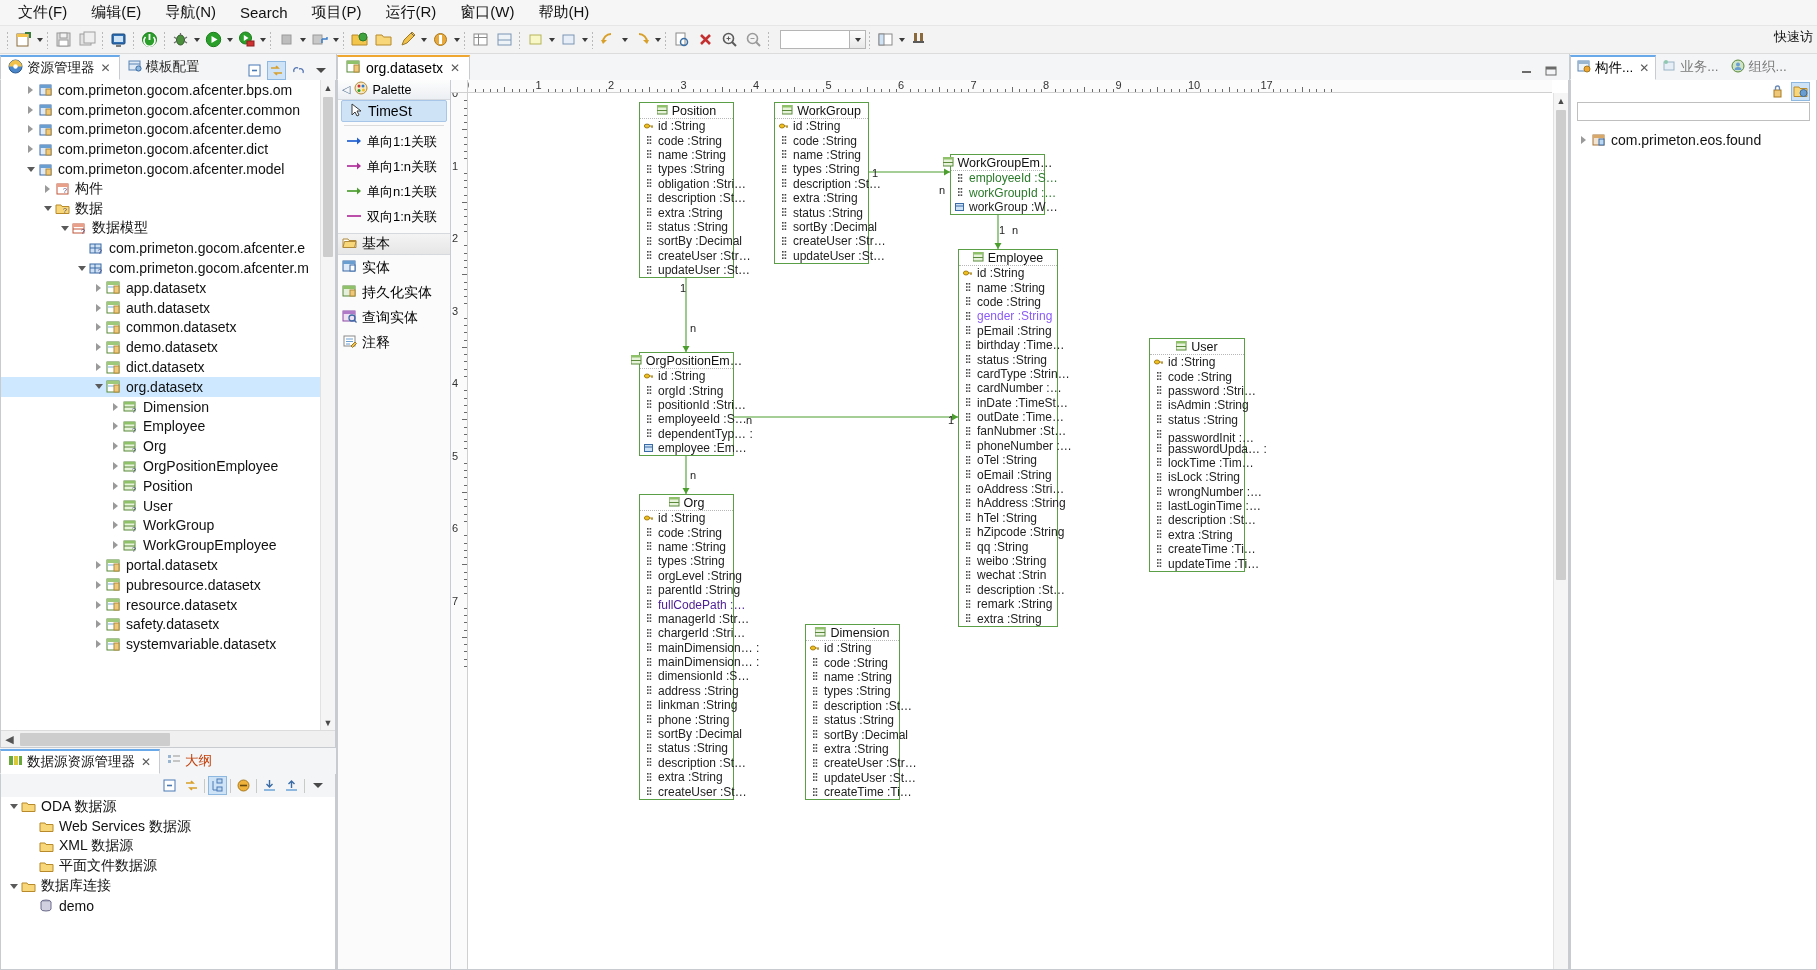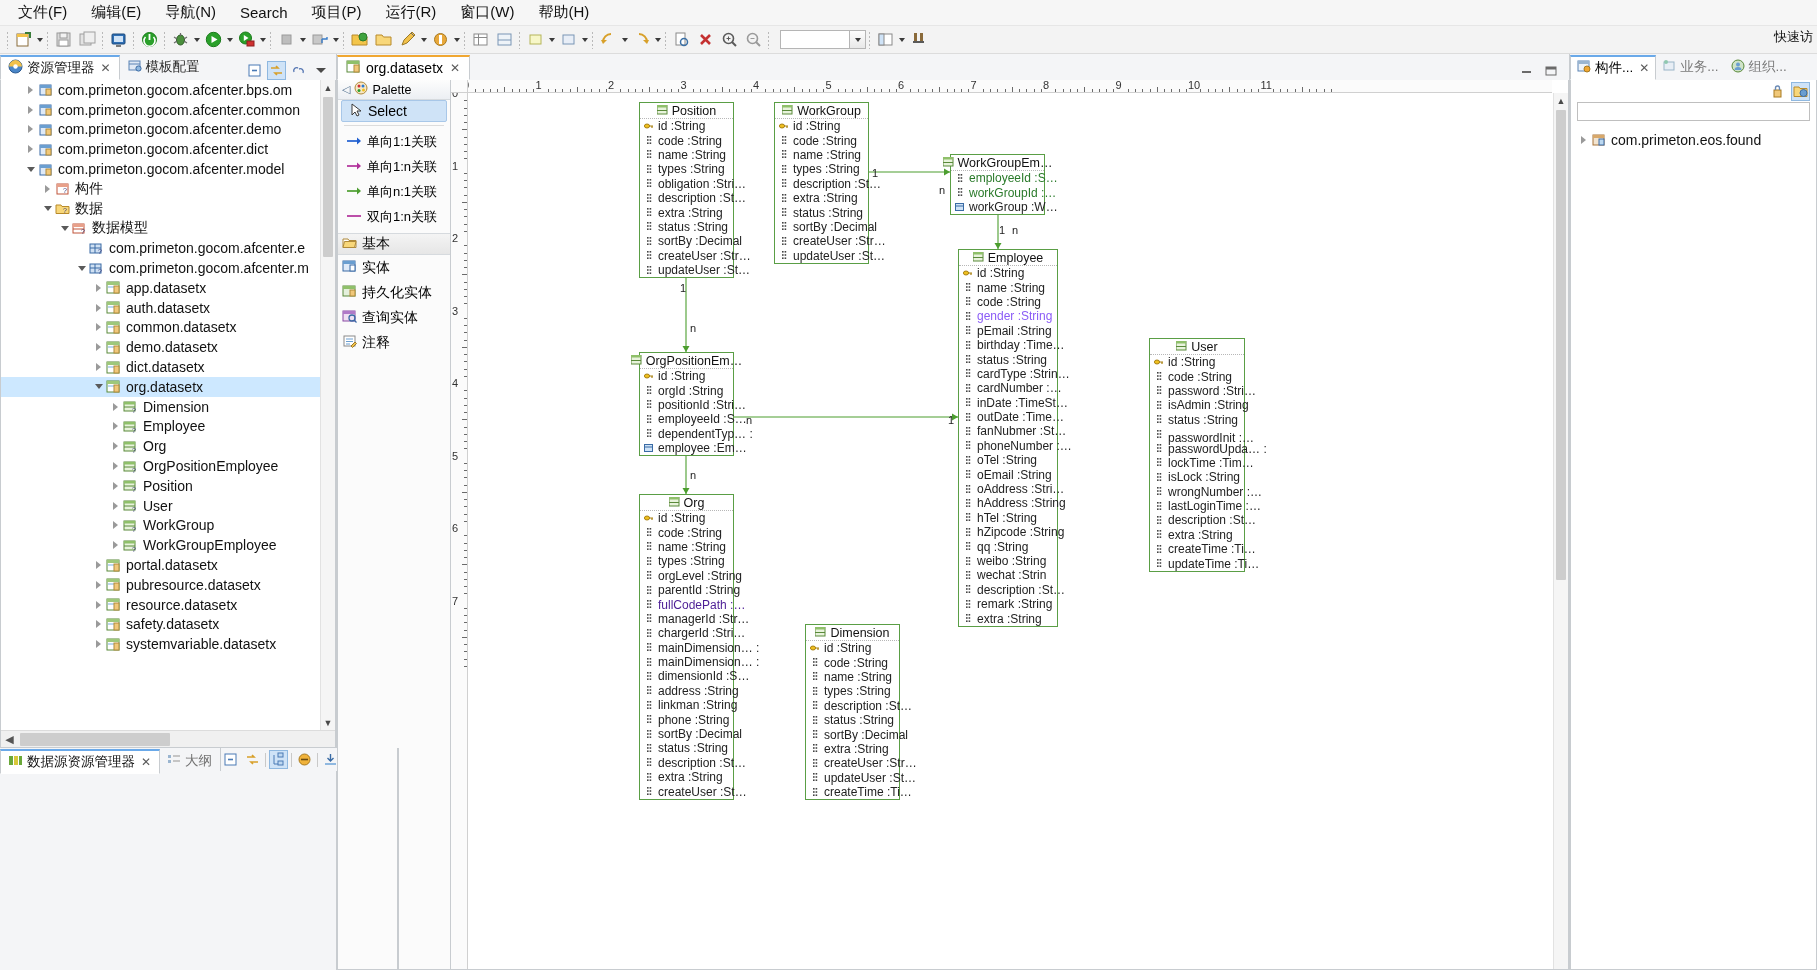--- a/index.html
+++ b/index.html
@@ -59,21 +59,21 @@
   .hscroll { position:absolute; left:0; right:0; bottom:0; height:17px; background:#f0f0f0;
              border-top:1px solid #dcdcdc; display:flex; align-items:center; }
   .hsarrow { width:17px; text-align:center; font-size:11px; color:#555; }
   .hsthumb { height:13px; background:#cdcdcd; border-radius:1px; }
   .vscroll { position:absolute; right:0; top:0; bottom:17px; width:15px; background:#f5f5f5;
              border-left:1px solid #e2e2e2; }
   .vsthumb { position:absolute; left:2px; right:2px; background:#cdcdcd; border-radius:1px; }
   .vsarr { position:absolute; left:0; right:0; height:15px; display:flex; align-items:center; justify-content:center;
            font-size:9px; color:#4a4a4a; }
   
-  .botview { height:222px; display:flex; flex-direction:row; }
+  .botview { height:222px; display:flex; flex-direction:column; }
   .botbody { flex:1; background:#fff; border:1px solid #c8ccd0; border-top:none; overflow:hidden; position:relative;}
   .botToolbar { height:23px; display:flex; align-items:center; justify-content:flex-end; gap:3px;
                 padding-right:8px; background:#f4f5f7; border-left:1px solid #c8ccd0;
                 border-right:1px solid #c8ccd0; }
   
   .editorcol { flex:1; display:flex; flex-direction:column; min-width:0; }
   .edtabs { height:26px; display:flex; align-items:flex-end; background:#f4f5f7; position:relative; }
   .edtab { display:flex; align-items:center; gap:5px; padding:3px 9px 4px 8px; height:25px;
            background:#fff; border:1px solid #c8ccd0; border-bottom:1px solid #fff;
            border-top:2px solid #f0a732; font-size:14px; }
@@ -769,21 +769,21 @@
           <span>
             <svg width="15" height="15">
                 <rect x="1" y="3" width="4" height="9" fill="#6aa83a"></rect>
                 <rect x="6" y="3" width="4" height="9" fill="#d8c83a"></rect>
                 <rect x="11" y="3" width="3" height="9" fill="#6aa83a"></rect>
               </svg>
           </span>
           <span>数据源资源管理器</span>
           <span class="tabx">✕</span>
         </div>
-        <div class="tab inactive" style="color:#737373;">
+        <div class="tab inactive" style="color:#c2410c;">
           <span>
             <svg width="14" height="14">
                 <rect x="1" y="2" width="3" height="3" fill="#9ab5d0"></rect>
                 <rect x="6" y="2" width="7" height="2" fill="#c5c5c5"></rect>
                 <rect x="1" y="7" width="3" height="3" fill="#9ab5d0"></rect>
                 <rect x="6" y="7" width="7" height="2" fill="#c5c5c5"></rect>
               </svg>
           </span>
           <span>大纲</span>
         </div>
@@ -938,21 +938,21 @@
               </svg>
           </span>
           <span style="font-size:12.5px;">Palette</span>
         </div>
         <div class="palitem sel">
           <span>
             <svg width="13" height="14">
                 <polygon points="2,1 2,12 5,9 7,13 9,12 7,8 11,8" fill="#fff" stroke="#3a3a3a"></polygon>
               </svg>
           </span>
-          <span style="font-size:14px;">Select</span>
+          <span style="font-size:14px;">TimeSt</span>
         </div>
         <div class="palsepline"></div>
 
         <div class="palitem">
           <span>
             <svg width="16" height="10">
                 <path d="M1 5 h11" stroke="#1f5fd0" stroke-width="1.7"></path>
                 <polygon points="11,1.5 15,5 11,8.5" fill="#1f5fd0"></polygon>
               </svg>
           </span>
@@ -1165,21 +1165,21 @@
             <div style="position: absolute; left: 797.5px; bottom: 0px; width: 1px; height: 0px; background: rgb(106, 106, 106);"></div>
             <div style="position: absolute; left: 804.75px; bottom: 0px; width: 1px; height: 3px; background: rgb(106, 106, 106);"></div>
             <div style="position: absolute; left: 812px; bottom: 0px; width: 1px; height: 3px; background: rgb(106, 106, 106);"></div>
             <div style="position: absolute; left: 819.25px; bottom: 0px; width: 1px; height: 3px; background: rgb(106, 106, 106);"></div>
             <div style="position: absolute; left: 826.5px; bottom: 0px; width: 1px; height: 3px; background: rgb(106, 106, 106);"></div>
             <div style="position: absolute; left: 833.75px; bottom: 0px; width: 1px; height: 5px; background: rgb(106, 106, 106);"></div>
             <div style="position: absolute; left: 841px; bottom: 0px; width: 1px; height: 3px; background: rgb(106, 106, 106);"></div>
             <div style="position: absolute; left: 848.25px; bottom: 0px; width: 1px; height: 3px; background: rgb(106, 106, 106);"></div>
             <div style="position: absolute; left: 855.5px; bottom: 0px; width: 1px; height: 3px; background: rgb(106, 106, 106);"></div>
             <div style="position: absolute; left: 862.75px; bottom: 0px; width: 1px; height: 3px; background: rgb(106, 106, 106);"></div>
-            <div class="nowrap" style="position: absolute; left: 792.5px; top: -1px; font-size: 11px; color: rgb(51, 51, 51);">11</div>
+            <div class="nowrap" style="position: absolute; left: 792.5px; top: -1px; font-size: 11px; color: rgb(51, 51, 51);">17</div>
           </div>
         <div class="ruler-v" id="ruler-v">
             <div style="position: absolute; top: 0px; right: 0px; height: 1px; width: 0px; background: rgb(106, 106, 106);"></div>
             <div style="position: absolute; top: 7.25px; right: 0px; height: 1px; width: 3px; background: rgb(106, 106, 106);"></div>
             <div style="position: absolute; top: 14.5px; right: 0px; height: 1px; width: 3px; background: rgb(106, 106, 106);"></div>
             <div style="position: absolute; top: 21.75px; right: 0px; height: 1px; width: 3px; background: rgb(106, 106, 106);"></div>
             <div style="position: absolute; top: 29px; right: 0px; height: 1px; width: 3px; background: rgb(106, 106, 106);"></div>
             <div style="position: absolute; top: 36.25px; right: 0px; height: 1px; width: 5px; background: rgb(106, 106, 106);"></div>
             <div style="position: absolute; top: 43.5px; right: 0px; height: 1px; width: 3px; background: rgb(106, 106, 106);"></div>
             <div style="position: absolute; top: 50.75px; right: 0px; height: 1px; width: 3px; background: rgb(106, 106, 106);"></div>

